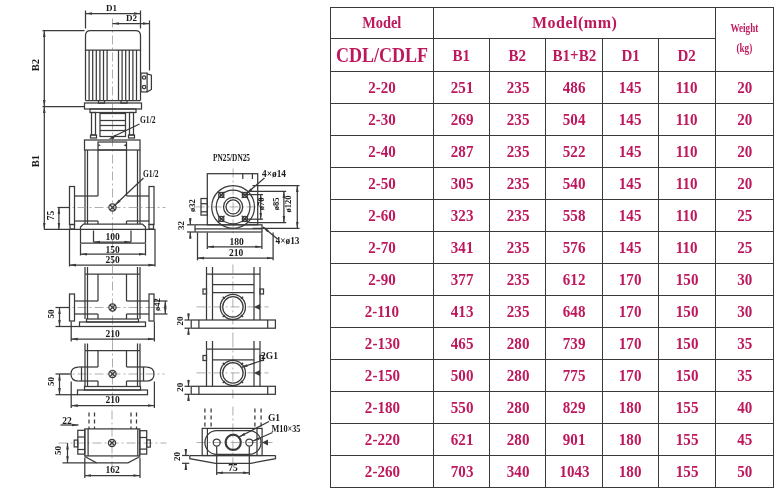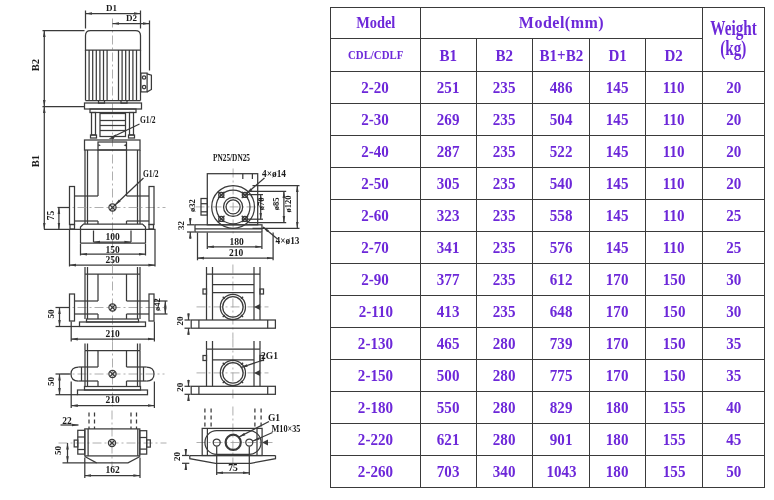--- a/index.html
+++ b/index.html
@@ -1,18 +1,18 @@
 <!DOCTYPE html>
 <html><head>
 <meta charset="utf-8">
 <style>
 html,body{margin:0;padding:0;background:#fff;}
 .wrap{position:relative;width:774px;height:500px;background:#fff;overflow:hidden;font-family:"Liberation Serif",serif;}
 .tbl{position:absolute;left:330px;top:7px;will-change:transform;}
-table{border-collapse:collapse;table-layout:fixed;color:#6d28d9;}
+table{border-collapse:collapse;table-layout:fixed;color:#be185d;}
 td{border:1px solid #3a3a3a;text-align:center;vertical-align:middle;font-weight:bold;padding:0;font-size:17.5px;line-height:1.05;}
 .cn{display:inline-block;transform:scaleX(0.86);transform-origin:center;}
 .cw{display:inline-block;transform:scaleX(0.76);transform-origin:center;}
 .cx9{display:inline-block;transform:scaleX(0.9);transform-origin:center;}
 svg{position:absolute;left:0;top:0;}
 svg text{font-family:"Liberation Serif",serif;font-weight:bold;fill:#1a1a1a;}
 </style>
 </head>
 <body>
 <div class="wrap">
@@ -658,27 +658,27 @@
           <col style="width:57px">
           <col style="width:56px">
           <col style="width:57px">
           <col style="width:58px">
         </colgroup>
 
 <tbody>
           <tr style="height:31px">
             <td style="font-size:16px"><span class="cx9">Model</span></td>
             <td colspan="5" style="font-size:16px;letter-spacing:0.5px">Model(mm)</td>
-            <td rowspan="2" style="font-size:20px;line-height:20px">
+            <td rowspan="2" style="font-size:12px;line-height:20px">
               <div style="position:relative;top:-2px"><span class="cw">Weight</span><br><span class="cw">(kg)</span></div>
             </td>
           </tr>
 
 <tr style="height:33px">
-            <td style="font-size:12px"><span class="cx9">CDL/CDLF</span></td>
+            <td style="font-size:20px"><span class="cx9">CDL/CDLF</span></td>
             <td><span class="cn">B1</span></td>
             <td><span class="cn">B2</span></td>
             <td><span class="cn">B1+B2</span></td>
             <td><span class="cn">D1</span></td>
             <td><span class="cn">D2</span></td>
           </tr>
 
 <tr style="height:32px">
             <td><span class="cn">2-20</span></td>
             <td><span class="cn">251</span></td>

